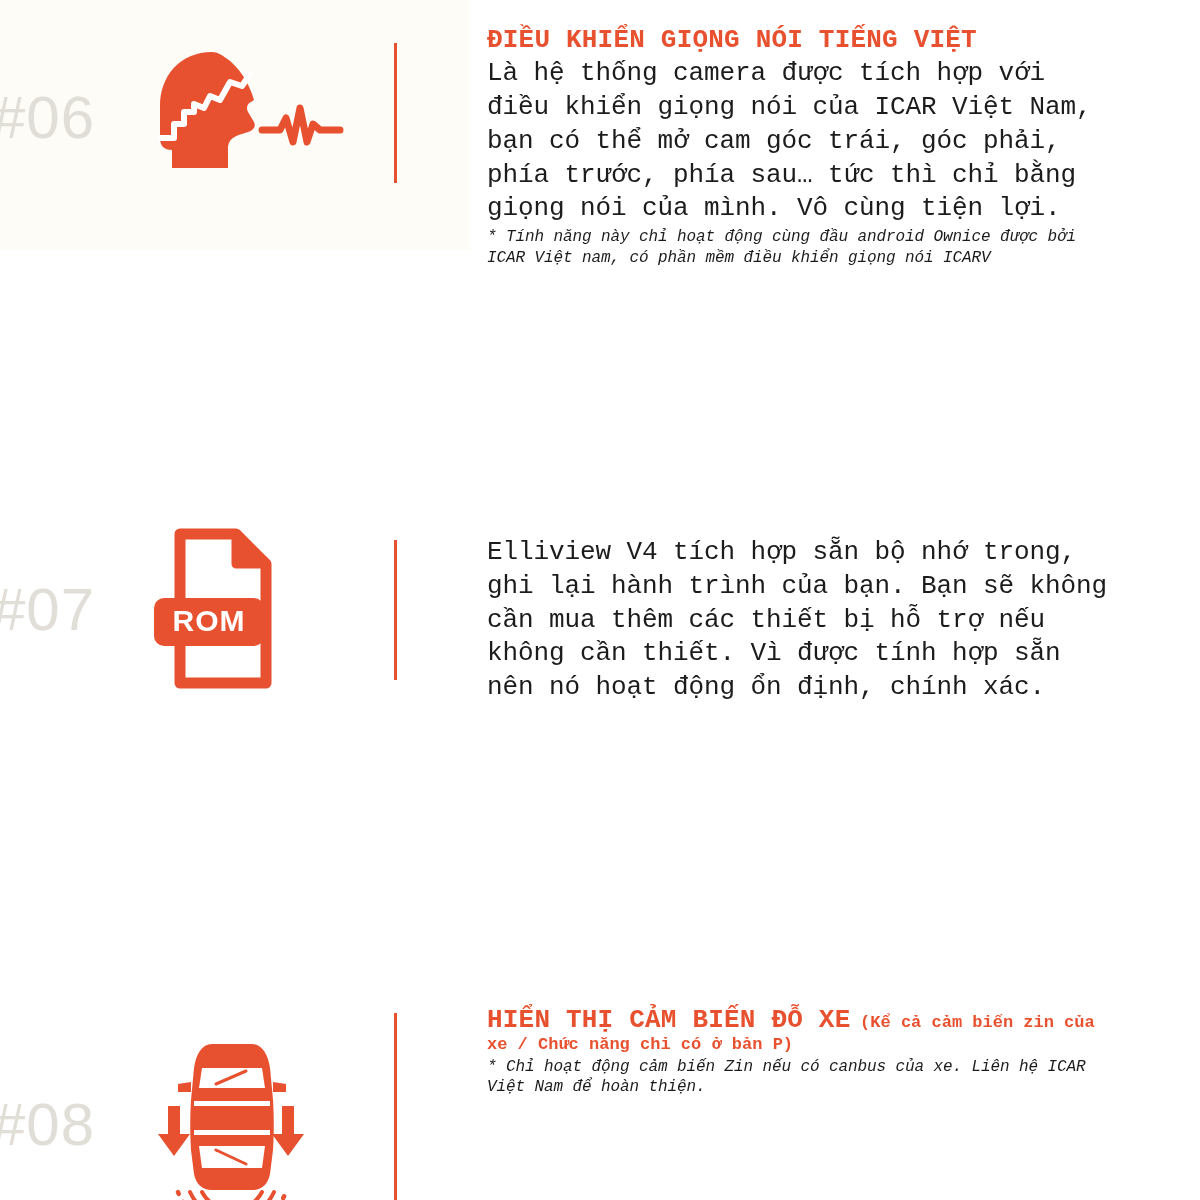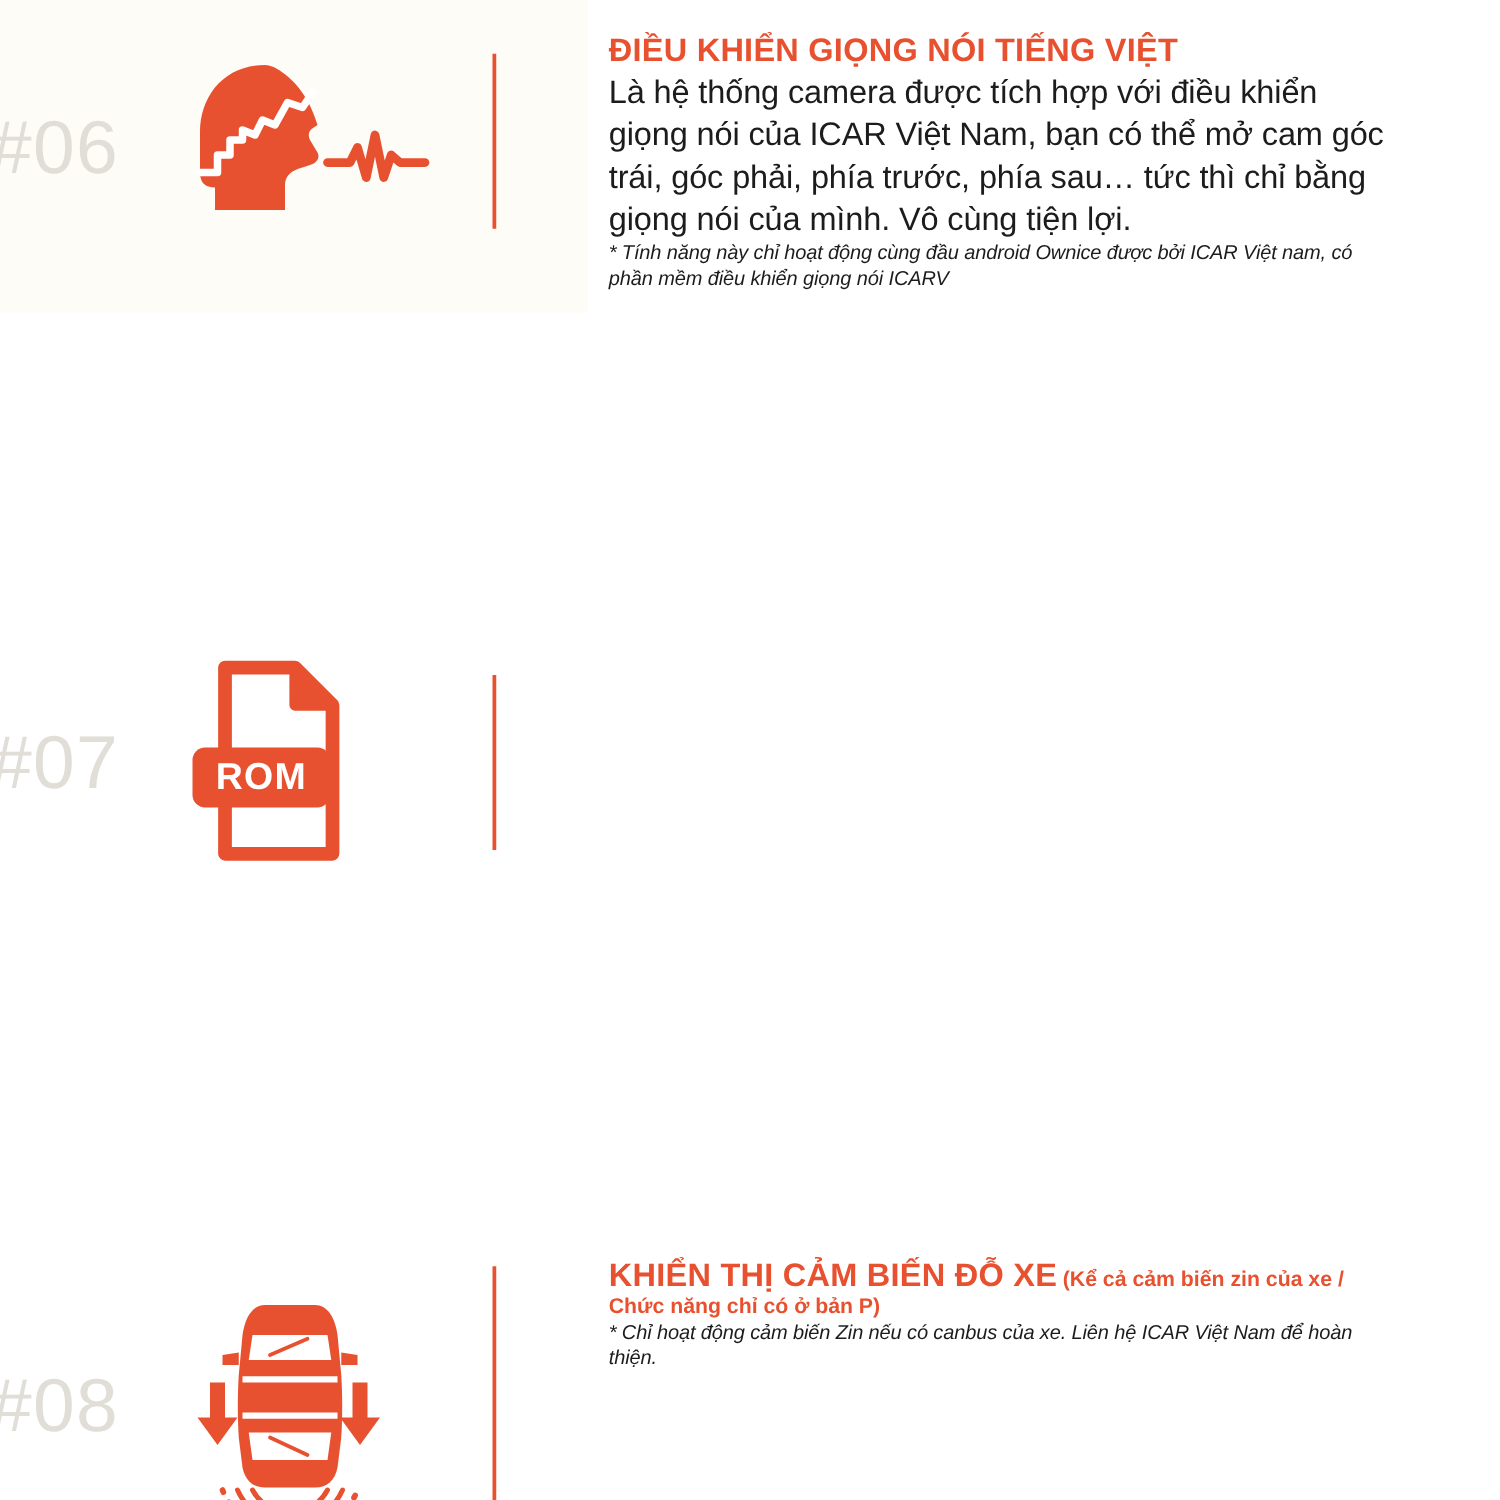--- a/index.html
+++ b/index.html
@@ -72,20 +72,21 @@
     left: 394px;
     width: 3px;
     background: #e8512f;
   }
 
   
   .text-slot {
     position: absolute;
     left: 487px;
     width: 630px;
+    font-family: Liberation Mono, monospace;
   }
 
   .feature-title {
     color: #e8512f;
     font-size: 26px;
     font-weight: 700;
     letter-spacing: 0.2px;
     line-height: 1.12;
     margin-bottom: 2px;
     display: block;
@@ -175,20 +176,21 @@
         <path fill="none" stroke="#e8512f" stroke-width="11" stroke-linejoin="round" d="M30 8 L86 8 L116 38 L116 157 L30 157 Z"></path>
         <path fill="#e8512f" stroke="#e8512f" stroke-width="9" stroke-linejoin="round" d="M86 10 L86 38 L114 38 Z"></path>
         <rect x="4" y="72" width="110" height="48" rx="10" fill="#e8512f"></rect>
         <text x="59" y="105" text-anchor="middle" fill="#ffffff" font-family="Liberation Sans, sans-serif" font-size="30" font-weight="700" letter-spacing="1">ROM</text>
       </svg>
     </div>
 
     <div class="divider"></div>
 
     <div class="text-slot">
+      <div class="feature-body">Elliview V4 tích hợp sẵn bộ nhớ trong, ghi lại hành trình của bạn. Bạn sẽ không cần mua thêm các thiết bị hỗ trợ nếu không cần thiết. Vì được tính hợp sẵn nên nó hoạt động ổn định, chính xác.</div>
     </div>
   </div>
 
   <div class="row" id="row-08">
     <div class="row-number">#08</div>
 
     <div class="icon-slot">
       <svg width="165" height="180" viewBox="0 0 165 180">
 
         <g fill="#e8512f">
@@ -220,21 +222,21 @@
         <g fill="none" stroke="#e8512f" stroke-width="4.5" stroke-linecap="round" stroke-dasharray="2 9">
           <path d="M28 154 A58 58 0 0 0 136 154"></path>
         </g>
       </svg>
     </div>
 
     <div class="divider"></div>
 
     <div class="text-slot">
       <div>
-        <span class="feature-title" style="display:inline">KHIỂN THỊ CẢM BIẾN ĐỖ XE</span>
+        <span class="feature-title" style="display:inline">HIỂN THỊ CẢM BIẾN ĐỖ XE</span>
         <span class="feature-title-sub">(Kể cả cảm biến zin của xe / Chức năng chỉ có ở bản P)</span>
       </div>
       <div class="feature-note">* Chỉ hoạt động cảm biến Zin nếu có canbus của xe. Liên hệ ICAR Việt Nam để hoàn thiện.</div>
     </div>
   </div>
 
   <div class="row" id="row-09">
     
 
     

